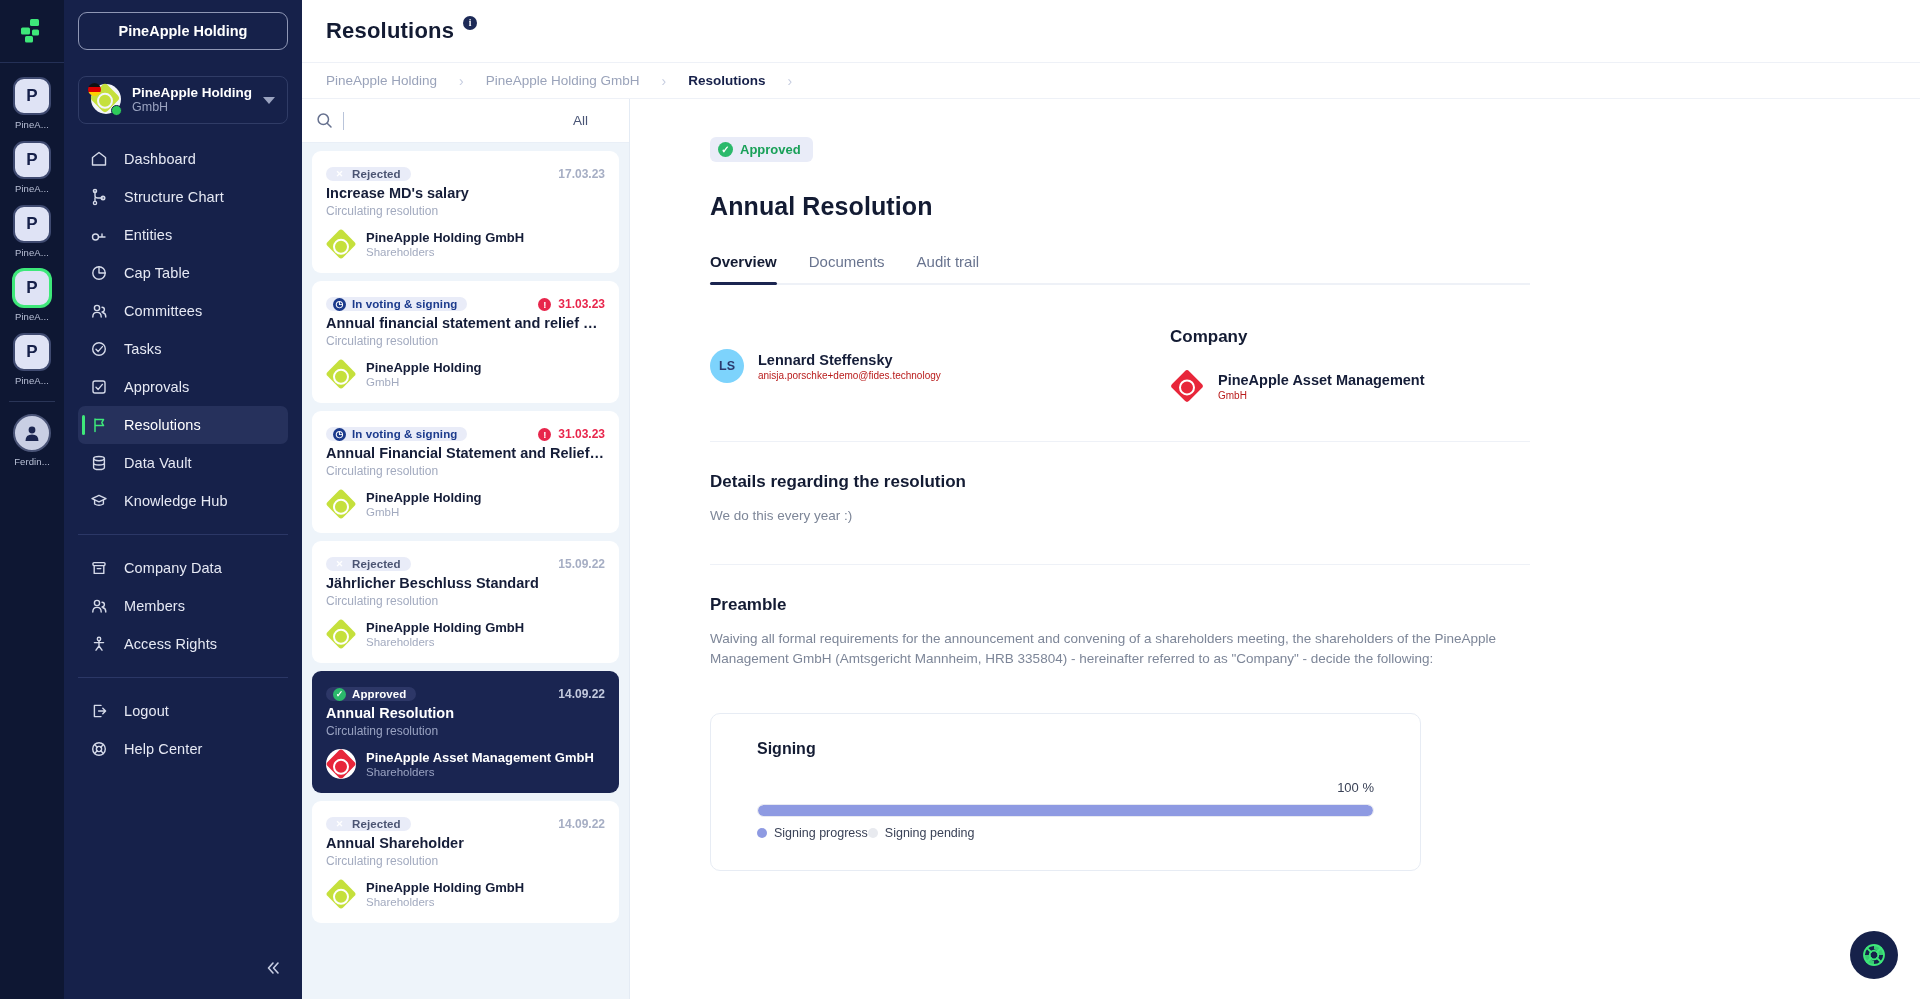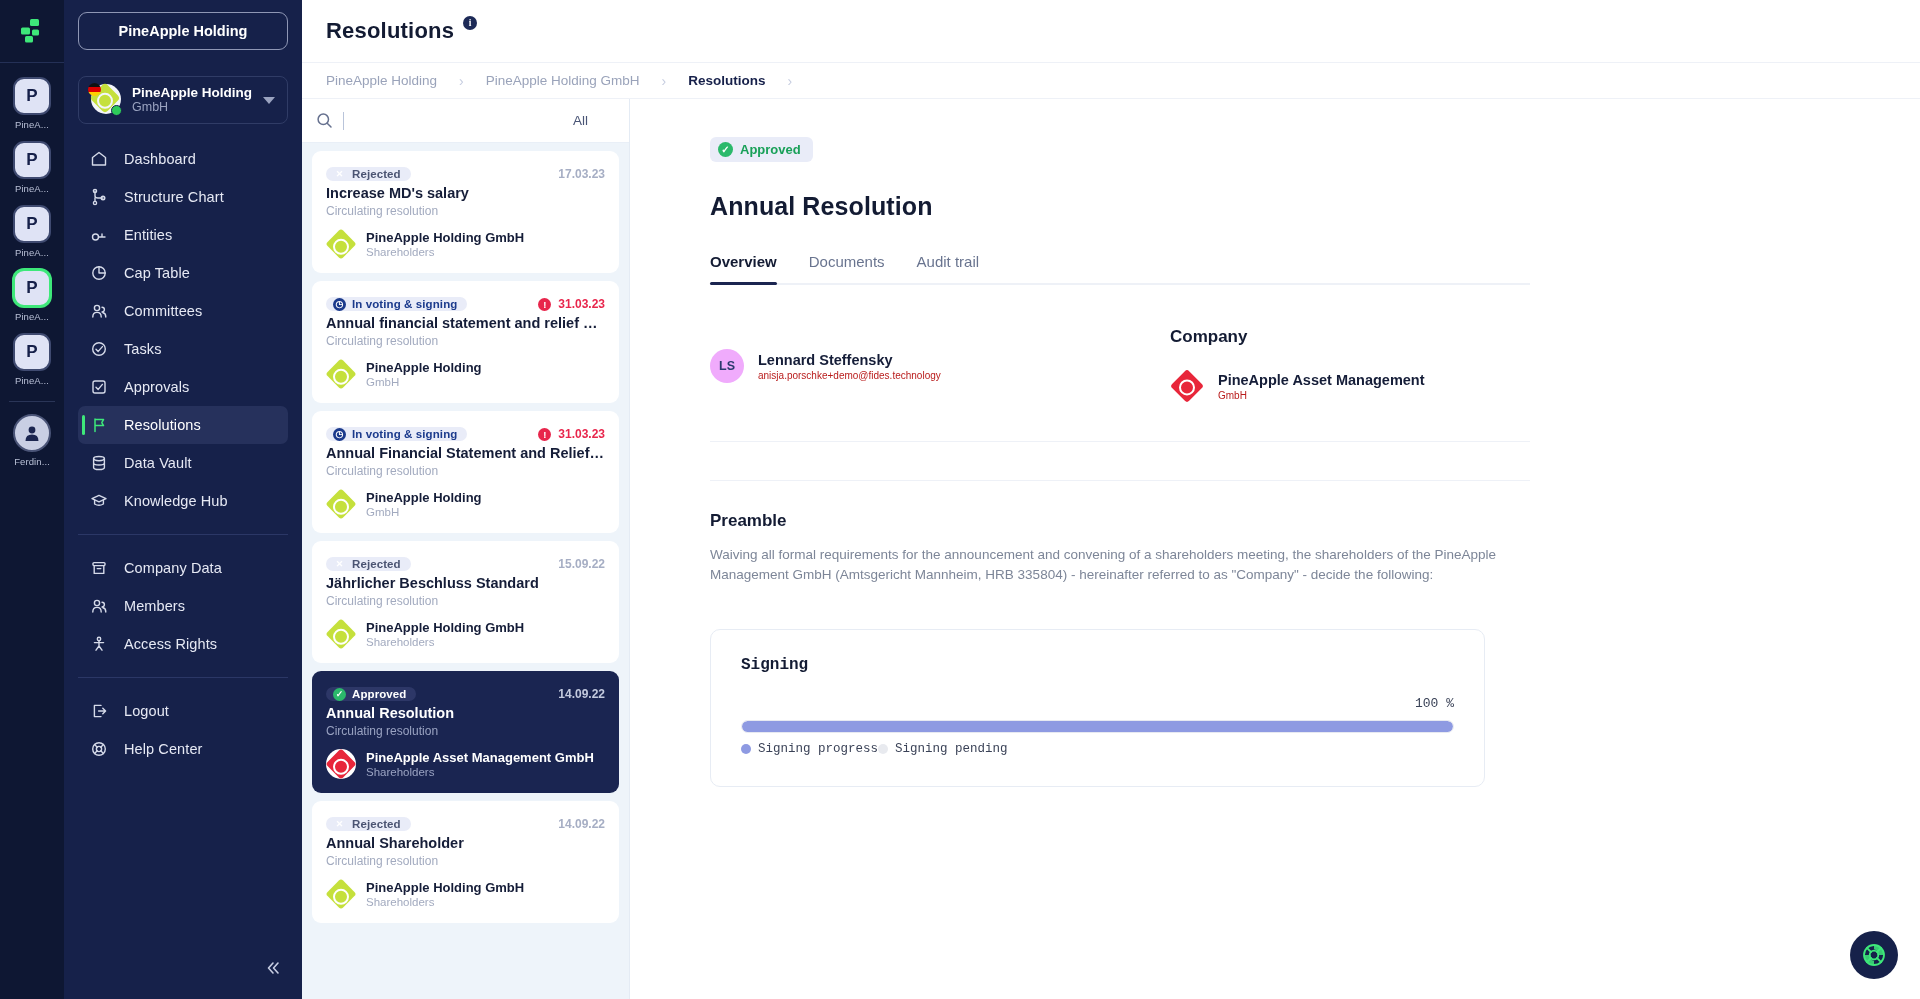--- a/index.html
+++ b/index.html
@@ -220,35 +220,35 @@
   .tab.active::after {
     content: ""; position: absolute; left: 0; right: 0; bottom: -2px;
     height: 3px; background: #1b2550; border-radius: 2px;
   }
   .two-col { display: flex; margin-top: 42px; }
   .col-a { width: 460px; flex: 0 0 460px; }
   .col-b { flex: 1; }
   .sec-h { font-size: 17px; font-weight: bold; color: #131b33; }
   .person { display: flex; align-items: center; margin-top: 22px; }
   .avatar-ini {
-    width: 34px; height: 34px; border-radius: 50%; background: #f0abfc;
+    width: 34px; height: 34px; border-radius: 50%; background: #7dd3fc;
     color: #2b3a6e; font-size: 12.5px; font-weight: bold;
     display: flex; align-items: center; justify-content: center; flex: 0 0 34px;
   }
   .person-txt { margin-left: 14px; }
   .person-name { font-size: 14.5px; font-weight: bold; color: #151d38; }
   .person-sub { font-size: 10px; color: #b91c1c; margin-top: 2px; }
   .rule { height: 1px; background: #eef1f7; margin: 38px 0 0; }
   .sec-block { margin-top: 30px; }
   .sec-body { font-size: 13.5px; color: #7d8698; margin-top: 14px; line-height: 20px; }
   .preamble { font-size: 13.5px; color: #7d8698; margin-top: 14px; line-height: 20px; }
 
   .signing-card {
     margin-top: 44px; border: 1px solid #e7ecf4; border-radius: 10px;
-    padding: 26px 30px 30px; width: 775px; font-family: Liberation Mono, monospace;
+    padding: 26px 46px 30px; width: 711px;
   }
   .signing-h { font-size: 16px; font-weight: bold; color: #131b33; }
   .pct { text-align: right; font-size: 13px; color: #3a4257; margin-top: 22px; }
   .bar-wrap {
     margin-top: 9px; height: 13px; border-radius: 7px; background: #f1f2f7;
     border: 1px solid #e7e9f1; overflow: hidden;
   }
   .bar { height: 100%; background: #8e9ae2; border-radius: 6px; }
   .legend { display: flex; margin-top: 9px; }
   .lg { display: flex; align-items: center; gap: 7px; font-size: 12.5px; color: #3a4257; }
@@ -677,20 +677,24 @@
                 <div class="person-txt">
                   <div class="person-name">PineApple Asset Management</div>
                   <div class="person-sub">GmbH</div>
                 </div>
               </div>
             </div>
           </div>
 
           <div class="rule"></div>
 
+          <div class="sec-block">
+            <div class="sec-h">Details regarding the resolution</div>
+            <div class="sec-body">We do this every year :)</div>
+          </div>
 
           <div class="rule"></div>
 
           <div class="sec-block">
             <div class="sec-h">Preamble</div>
             <div class="preamble">Waiving all formal requirements for the announcement and convening of a shareholders meeting, the shareholders of the PineApple Management GmbH (Amtsgericht Mannheim, HRB 335804) - hereinafter referred to as "Company" - decide the following:</div>
           </div>
 
           <div class="signing-card">
             <div class="signing-h">Signing</div>

